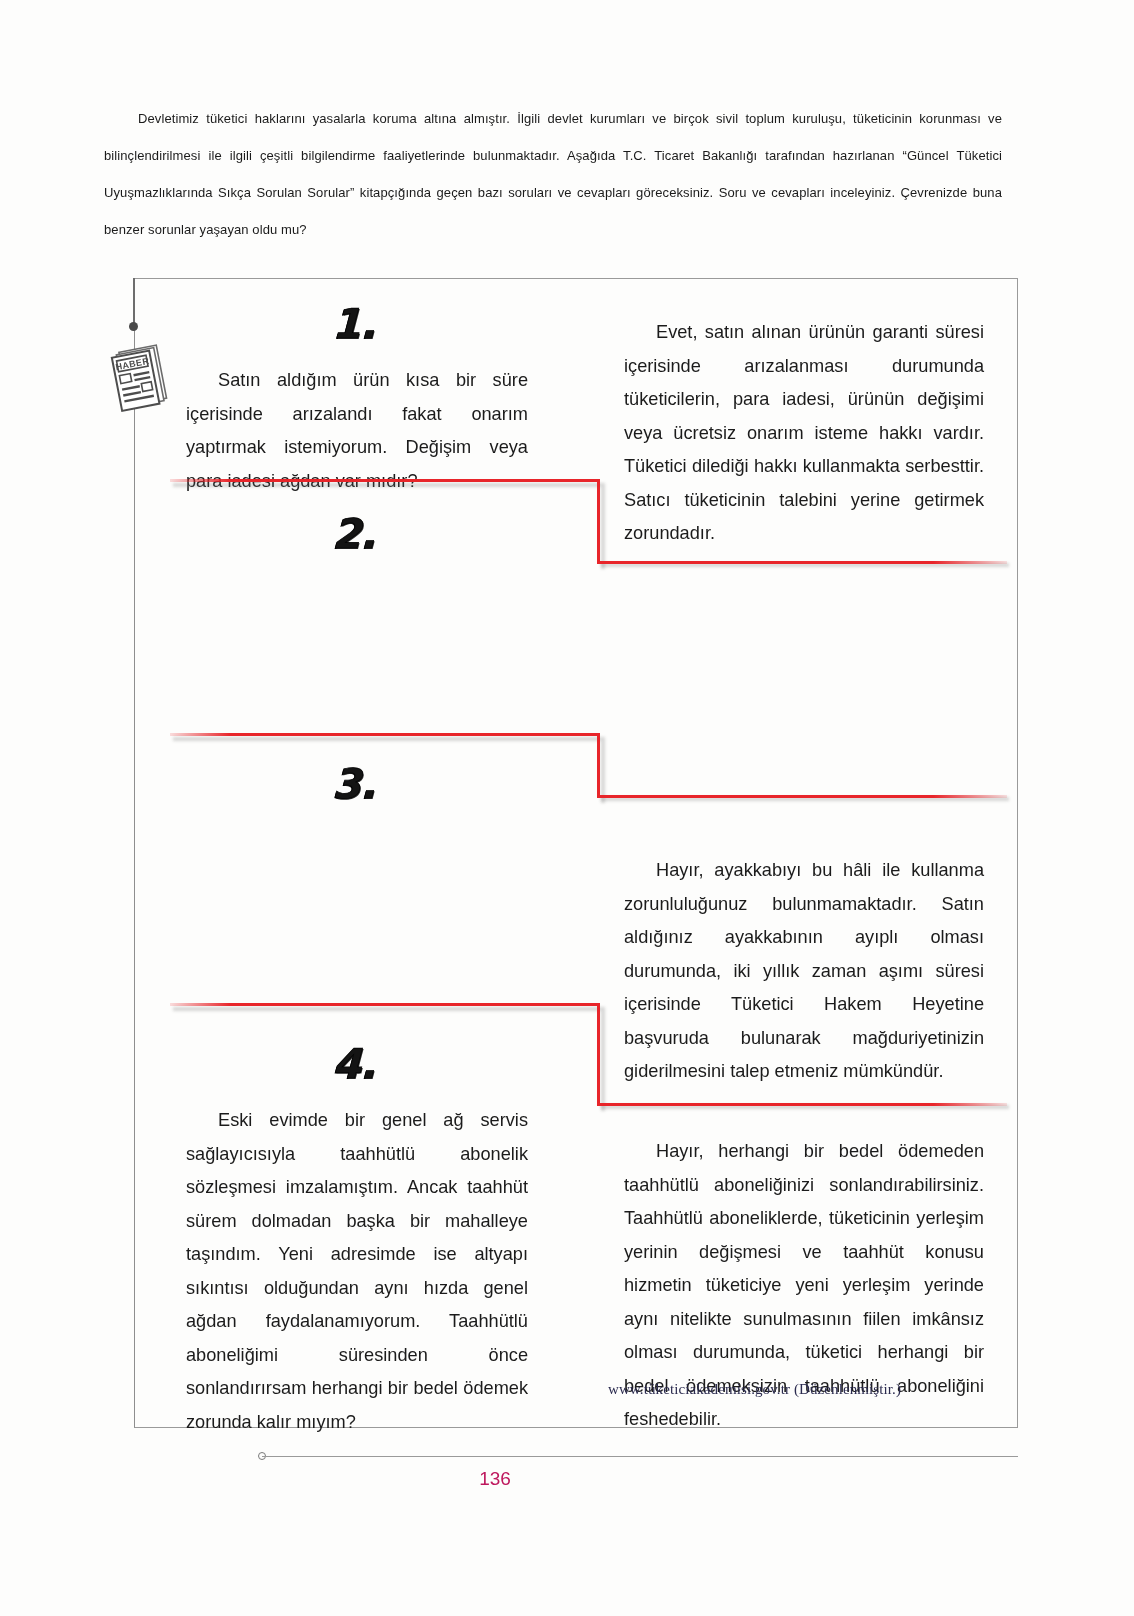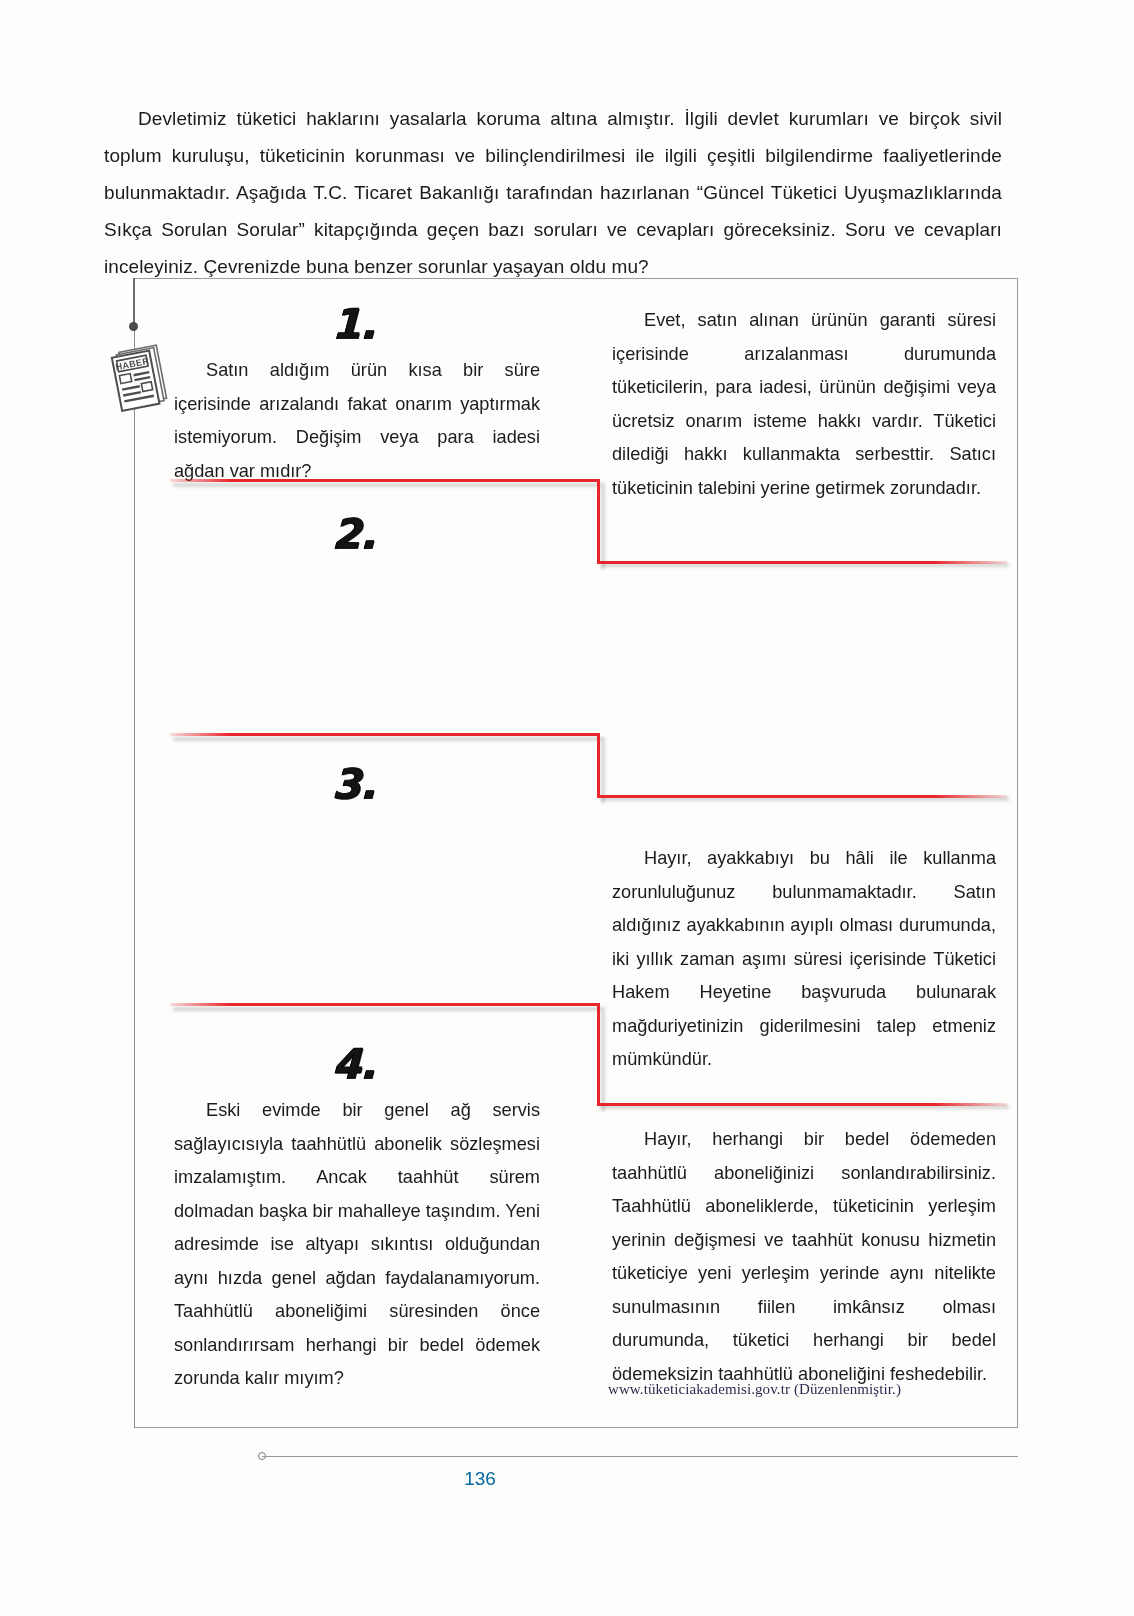--- a/index.html
+++ b/index.html
@@ -20,21 +20,21 @@
     background: #fdfdfc;
     overflow: hidden;
   }
 
   
   .intro {
     position: absolute;
     left: 104px;
     top: 100px;
     width: 898px;
-    font-size: 19px;
+    font-size: 13px;
     line-height: 37px;
     text-align: justify;
     color: #1b1b1b;
     letter-spacing: 0.1px;
   }
   .intro p { margin: 0; text-indent: 34px; }
 
   
   .frame {
     position: absolute;
@@ -98,21 +98,21 @@
   }
   .col-right {
     position: absolute;
     left: 608px;
     width: 392px;
     font-size: 18.2px;
     line-height: 33.5px;
     text-align: justify;
     color: #1b1b1b;
   }
-  .col-left p, .col-right p { margin: 4px; text-indent: 32px; }
+  .col-left p, .col-right p { margin: 16px; text-indent: 32px; }
 
   
   .qnum {
     display: block;
     text-align: center;
     font-family: "DejaVu Sans", sans-serif;
     font-weight: 700;
     font-style: italic;
     font-size: 41px;
     line-height: 48px;
@@ -182,26 +182,26 @@
     text-align: left;
     font-family: "Liberation Serif", serif;
     font-size: 15px;
     color: #2b2b4f;
     letter-spacing: 0.1px;
   }
 
   
   .page-number {
     position: absolute;
-    left: 0;
+    left: 15px;
     top: 1468px;
     width: 960px;
     text-align: center;
     font-size: 19px;
-    color: #0369a1;
+    color: #be185d;
   }
 </style>
 </head>
 <body>
 
 <div class="page">
 
   <div class="intro">
     <p>Devletimiz tüketici haklarını yasalarla koruma altına almıştır. İlgili devlet kurumları ve birçok sivil toplum kuruluşu, tüketicinin korunması ve bilinçlendirilmesi ile ilgili çeşitli bilgilendirme faaliyetlerinde bulunmaktadır. Aşağıda T.C. Ticaret Bakanlığı tarafından hazırlanan “Güncel Tüketici Uyuşmazlıklarında Sıkça Sorulan Sorular” kitapçığında geçen bazı soruları ve cevapları göreceksiniz. Soru ve cevapları inceleyiniz. Çevrenizde buna benzer sorunlar yaşayan oldu mu?</p>
   </div>

